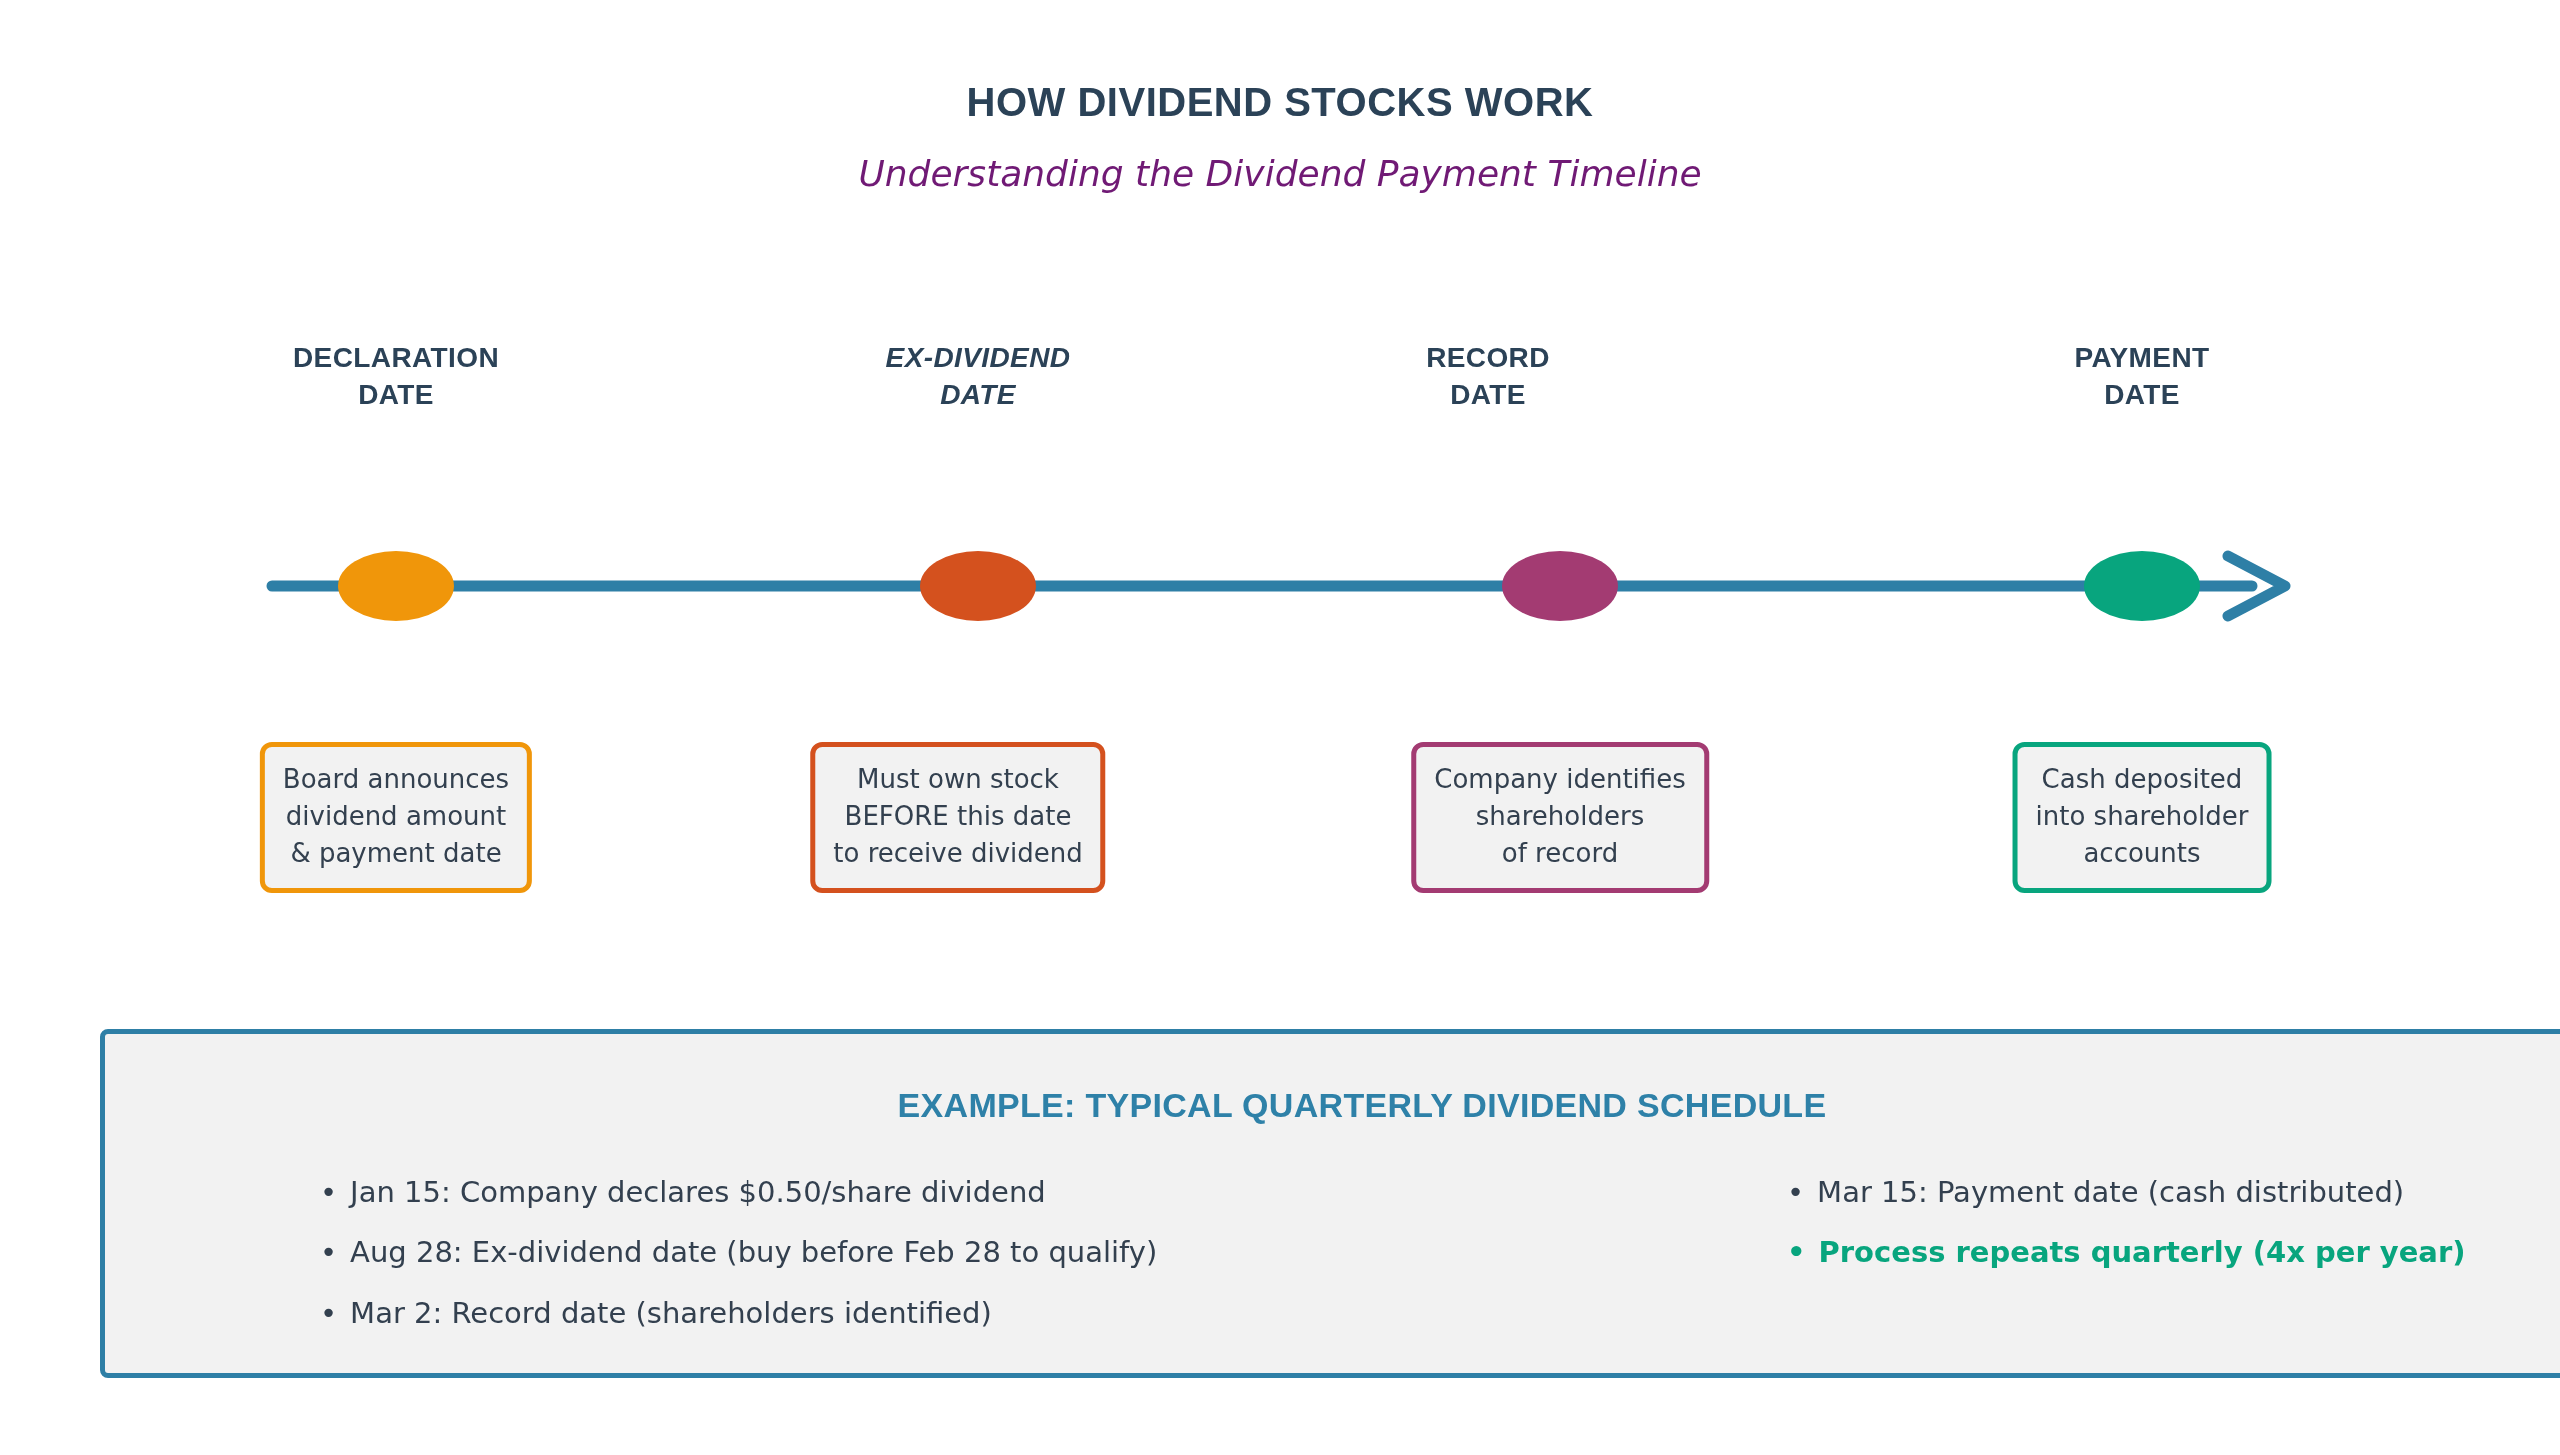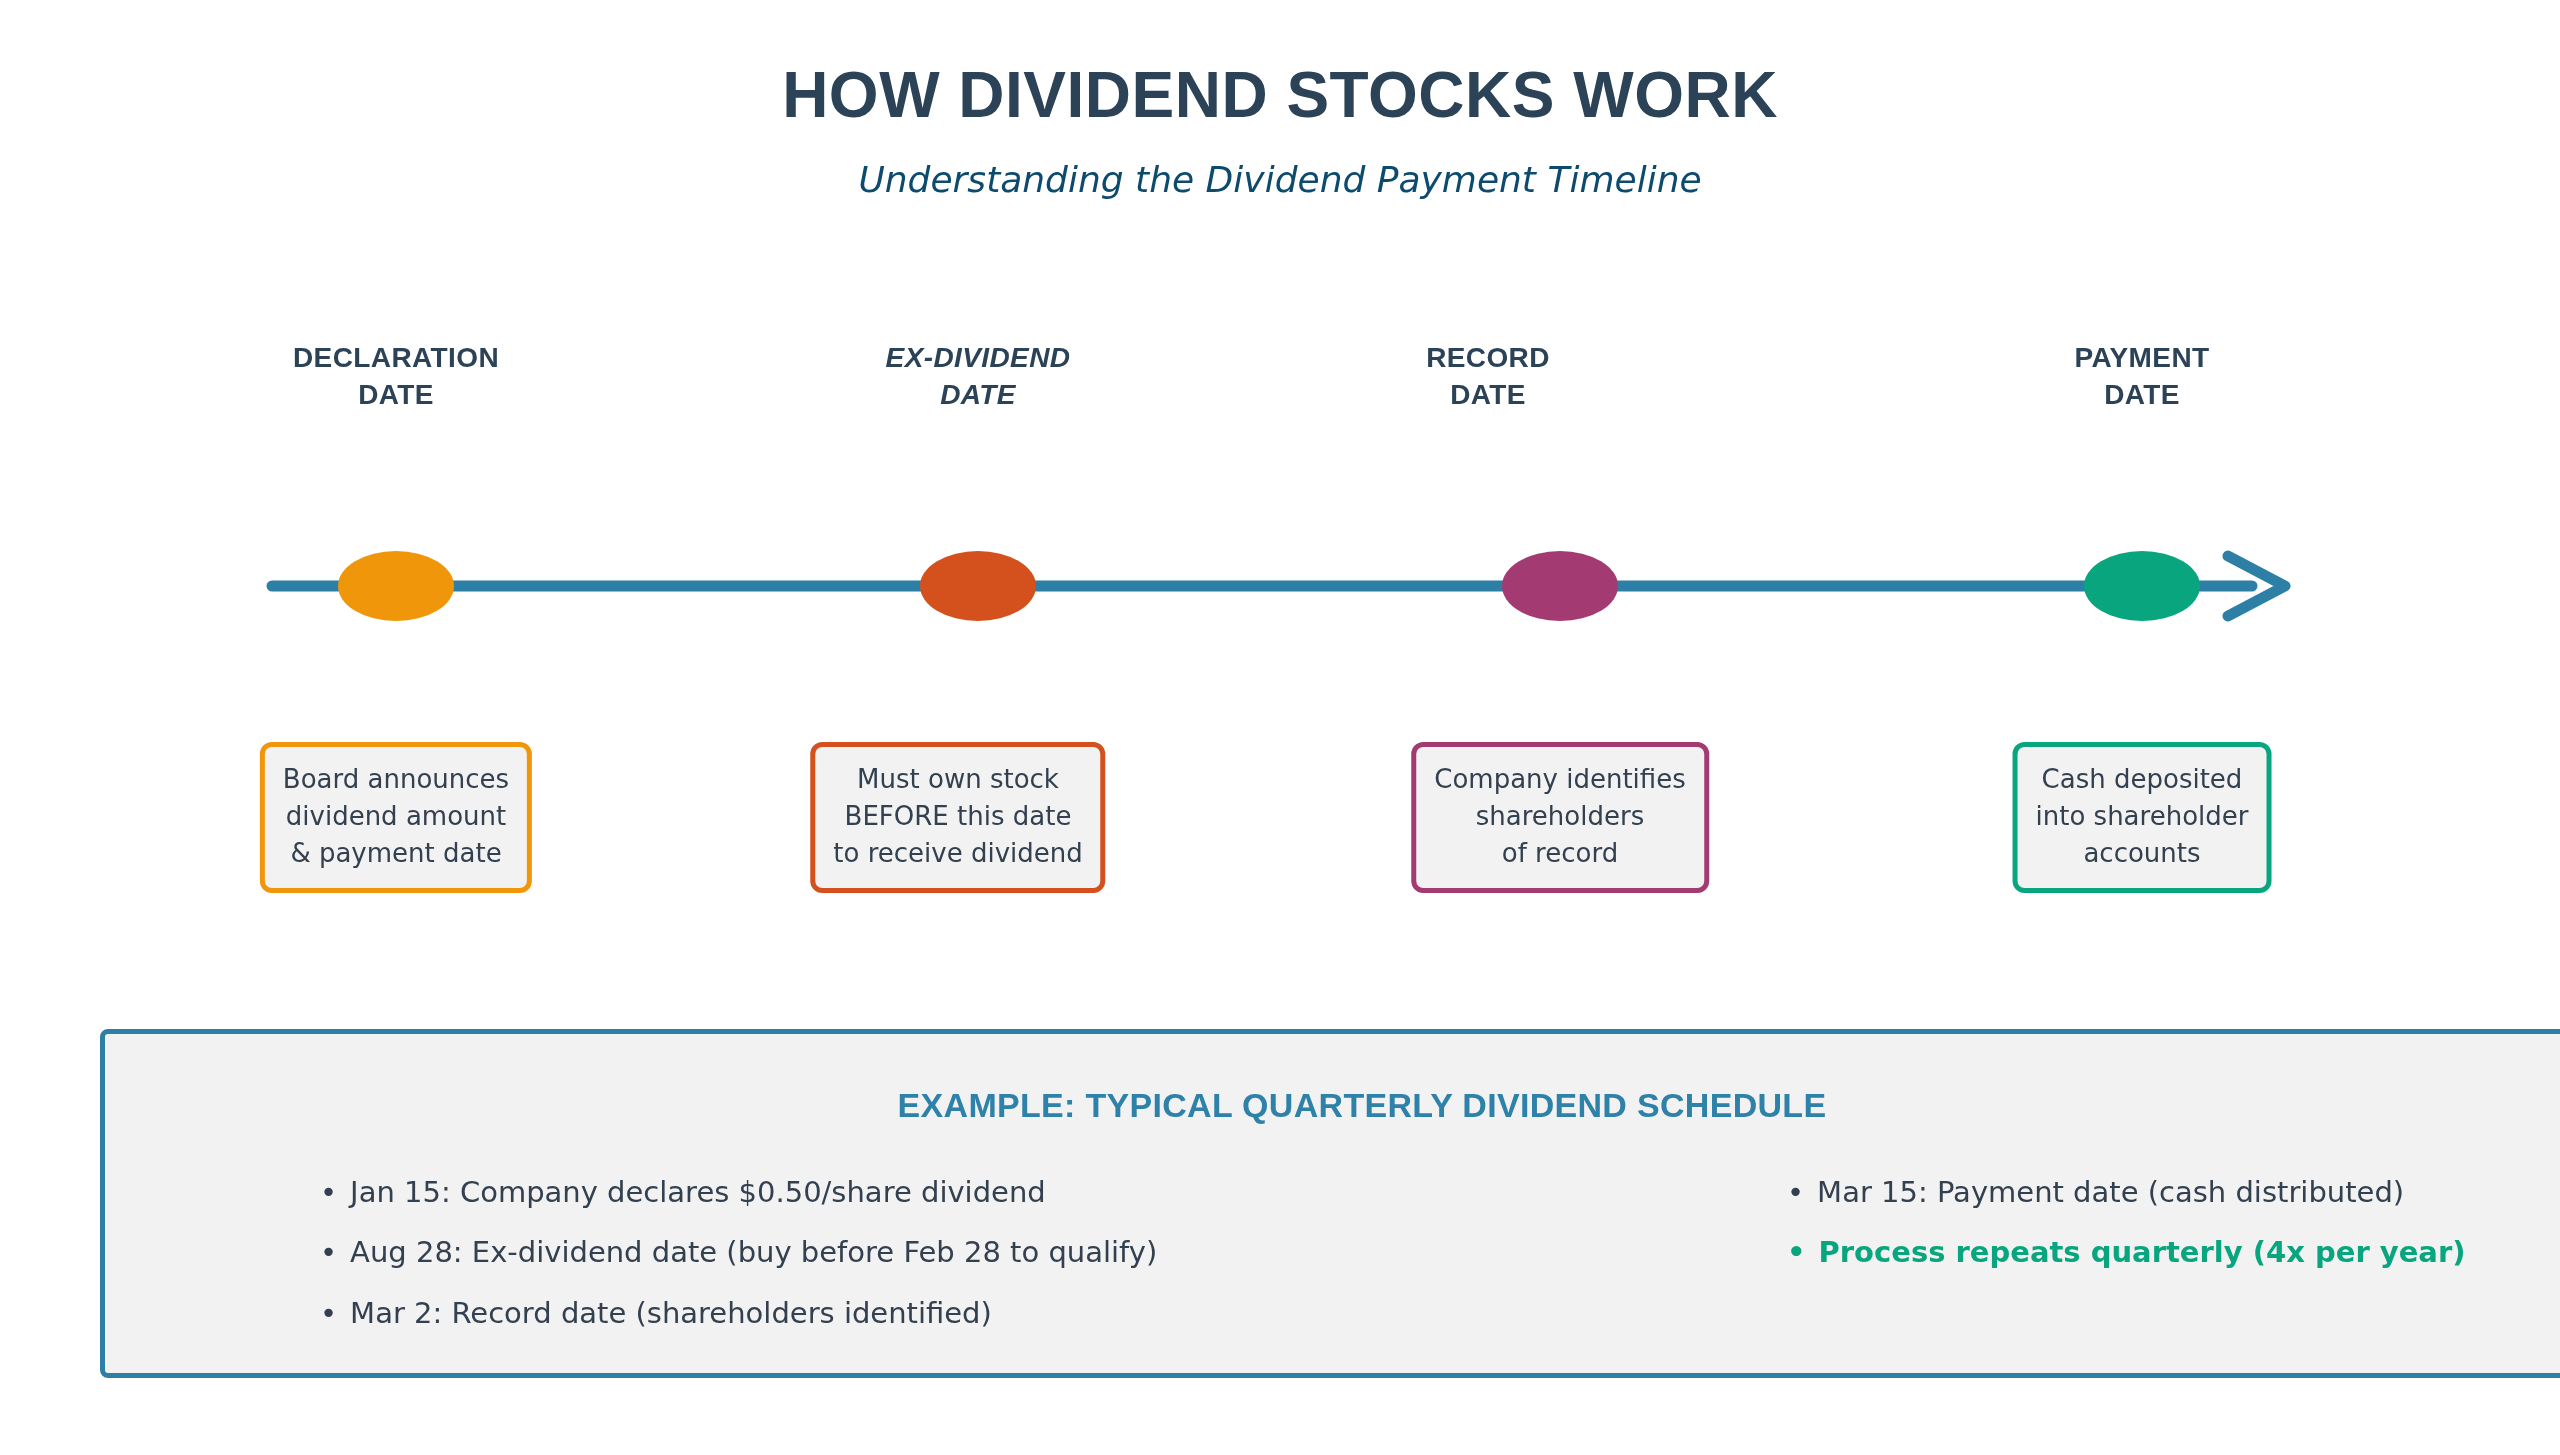--- a/index.html
+++ b/index.html
@@ -19,35 +19,35 @@
   
   #header {
     position: absolute;
     left: 0;
     top: 0;
     width: 2560px;
     text-align: center;
   }
   #main-title {
     margin: 0;
-    padding-top: 60px;
+    padding-top: 80px;
     font-family: "Liberation Sans", sans-serif;
-    font-size: 64px;
+    font-size: 40px;
     font-weight: bold;
     letter-spacing: 0.5px;
     color: #2B4257;
     line-height: 1.1;
   }
   #subtitle {
     margin: 0;
     padding-top: 28px;
     font-family: "DejaVu Sans", sans-serif;
     font-size: 36px;
     font-style: italic;
-    color: #0c4a6e;
+    color: #701a75;
     line-height: 1.2;
   }
 
   
   #timeline-area {
     position: absolute;
     left: 0;
     top: 0;
     width: 2560px;
     height: 920px;

